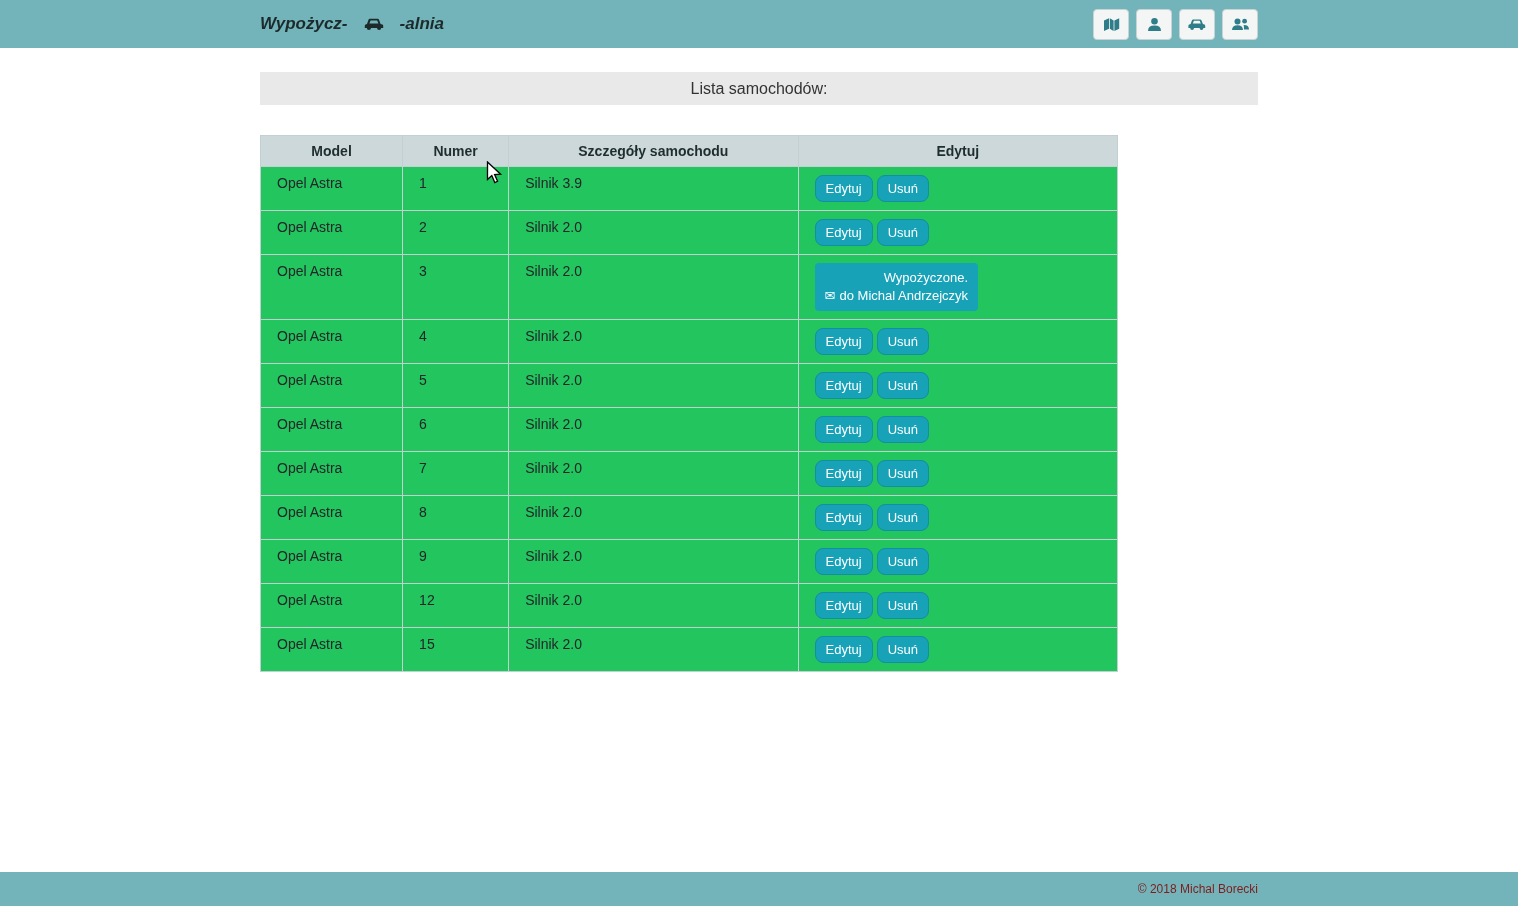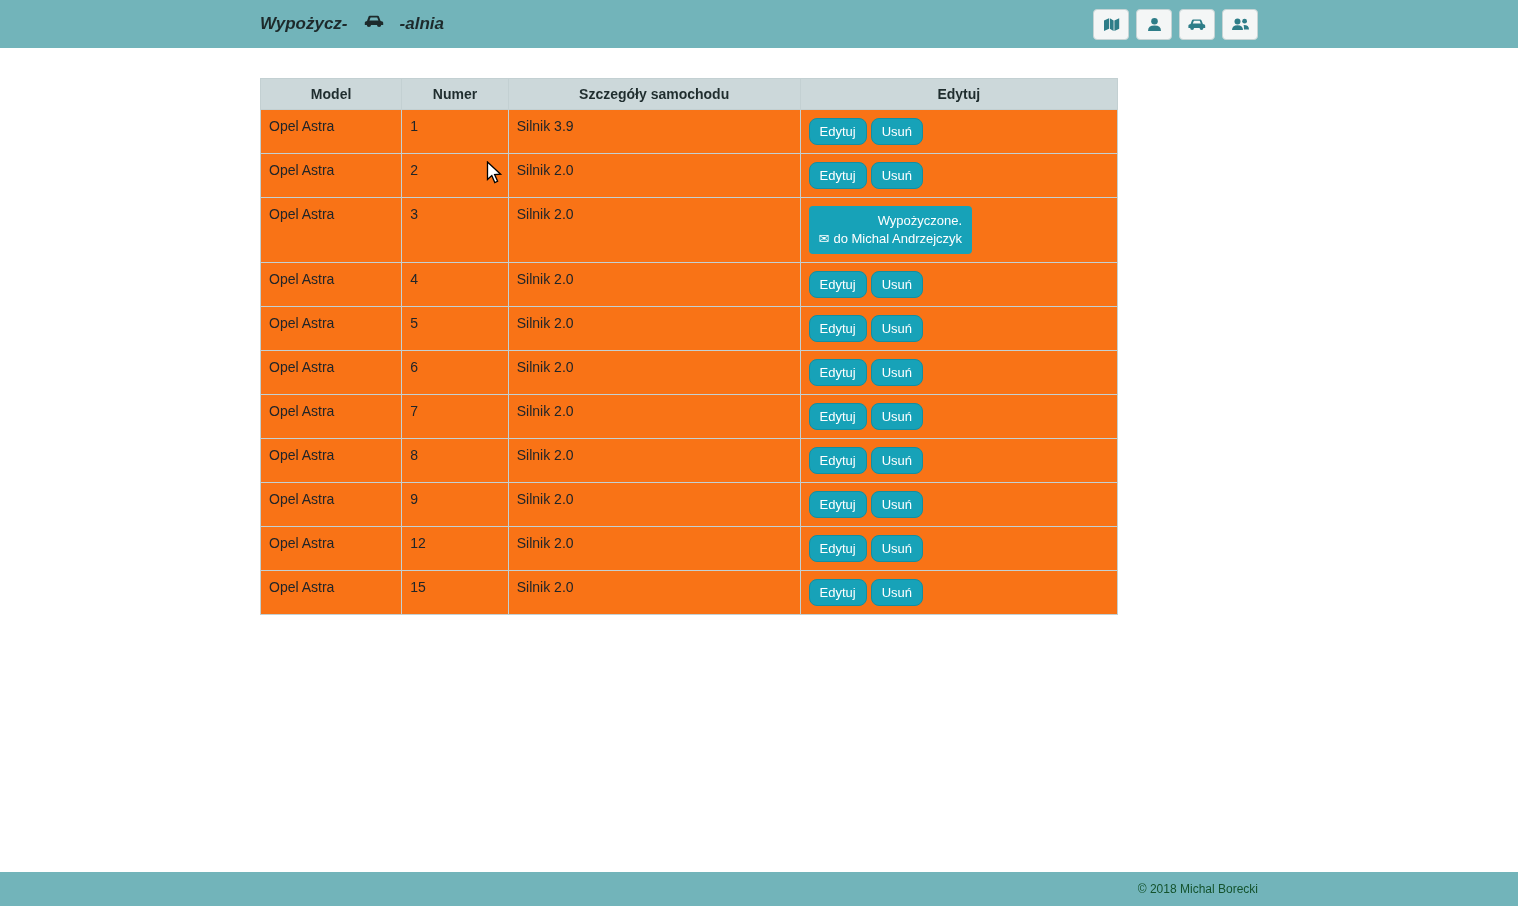--- a/index.html
+++ b/index.html
@@ -24,20 +24,21 @@
     display: flex;
     align-items: center;
     justify-content: space-between;
   }
   .brand {
     font-size: 17px;
     font-weight: bold;
     font-style: italic;
     color: #1d2a2b;
     display: flex;
+    align-items: center;
     gap: 16px;
     cursor: pointer;
   }
   .brand svg { display: block; }
   .nav-icons { display: flex; gap: 7px; }
   .nav-icon-btn {
     width: 36px; height: 31px;
     background: #f4f6f6;
     border: 1px solid #c6d4d5;
     border-radius: 4px;
@@ -70,21 +71,21 @@
     text-align: left;
   }
   table.cars thead th {
     background: #ccd8da;
     font-weight: bold;
     font-size: 14px;
     color: #1f2d2e;
     text-align: center;
     padding: 7px 8px;
   }
-  table.cars tbody td { padding: 8px 8px; background: #f97316; }
+  table.cars tbody td { padding: 8px 16px; background: #22c55e; }
   col.c-model { width: 166px; }
   col.c-numer { width: 120px; }
   col.c-details { width: 350px; }
   col.c-action { width: 362px; }
   td.action-cell { padding: 5px 8px; }
 
   .btn {
     display: inline-block;
     background: #17a2b8;
     color: #ffffff;
@@ -116,21 +117,21 @@
     left: 0; bottom: 0;
     width: 100%;
     height: 34px;
     background: #72b4ba;
   }
   .app-footer .container {
     height: 28px;
     line-height: 34px;
     text-align: right;
     font-size: 12px;
-    color: #14532d;
+    color: #7f1d1d;
   }
 
   
   .cursor {
     position: absolute;
     left: 486px; top: 161px;
     pointer-events: none;
   }
 </style>
 </head>
@@ -178,20 +179,21 @@
             <circle cx="13.6" cy="4.2" r="2.4" fill="#2e7d88"></circle>
             <path fill="#2e7d88" d="M12.6 8.1 Q18 8 18 12.4 L13 12.4 Q13 9.6 12.6 8.1 Z"></path>
           </svg>
         </span>
       </div>
     </div>
   </div>
 </header>
 
 <main class="container">
+  <div class="banner">Lista samochodów:</div>
 
   <table class="cars">
     <colgroup>
       <col class="c-model">
         <col class="c-numer">
         <col class="c-details">
         <col class="c-action">
     </colgroup>
     <thead>
       <tr>

